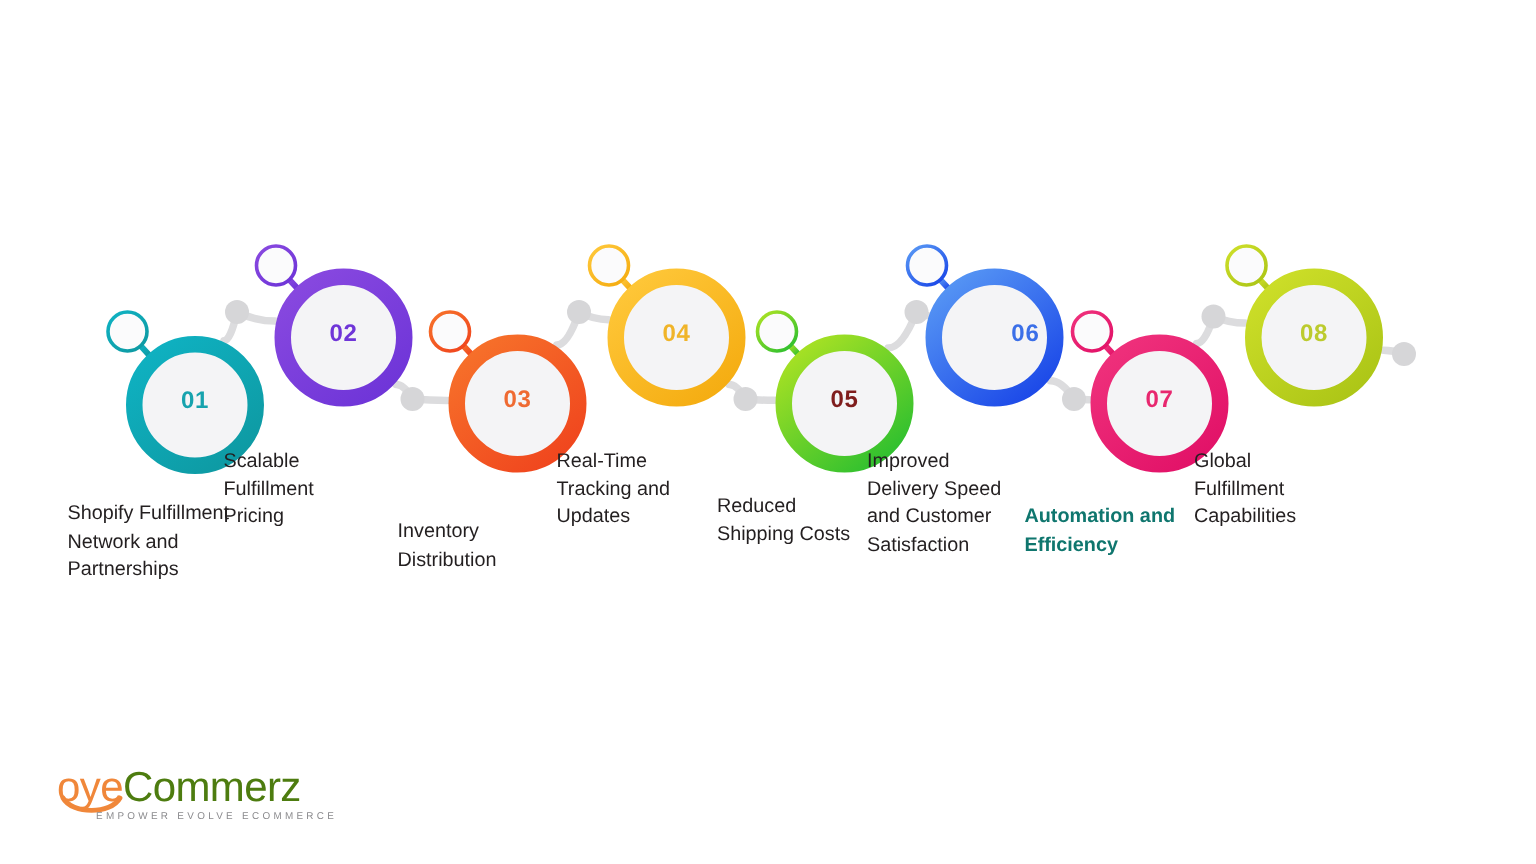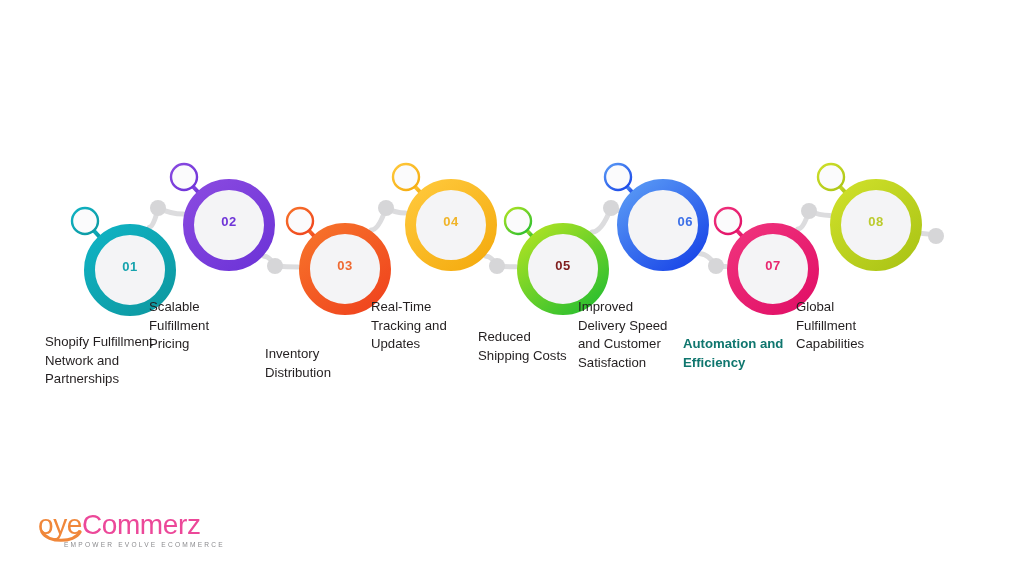--- a/index.html
+++ b/index.html
@@ -31,21 +31,21 @@
     height: 576px;
     pointer-events: none;
   }
 
   .node {
     position: absolute;
     width: 0; height: 0;
   }
 
   .num {
-    font-size: 13px;
+    font-size: 16px;
     font-weight: 700;
     letter-spacing: 0.5px;
     line-height: 1;
     user-select: none;
   }
 
   .caption {
     position: absolute;
     font-size: 13.2px;
     line-height: 18.5px;
@@ -68,21 +68,21 @@
     font-size: 28px;
     line-height: 34px;
     letter-spacing: -0.4px;
     white-space: nowrap;
   }
   .logo-oye {
     color: #f0873a;
     font-weight: 400;
   }
   .logo-commerz {
-    color: #ec4899;
+    color: #4d7c0f;
     font-weight: 400;
   }
   #logo-tagline {
     position: absolute;
     left: 26px;
     top: 33px;
     font-size: 6.6px;
     letter-spacing: 2.2px;
     color: #8b8b8e;
     white-space: nowrap;

